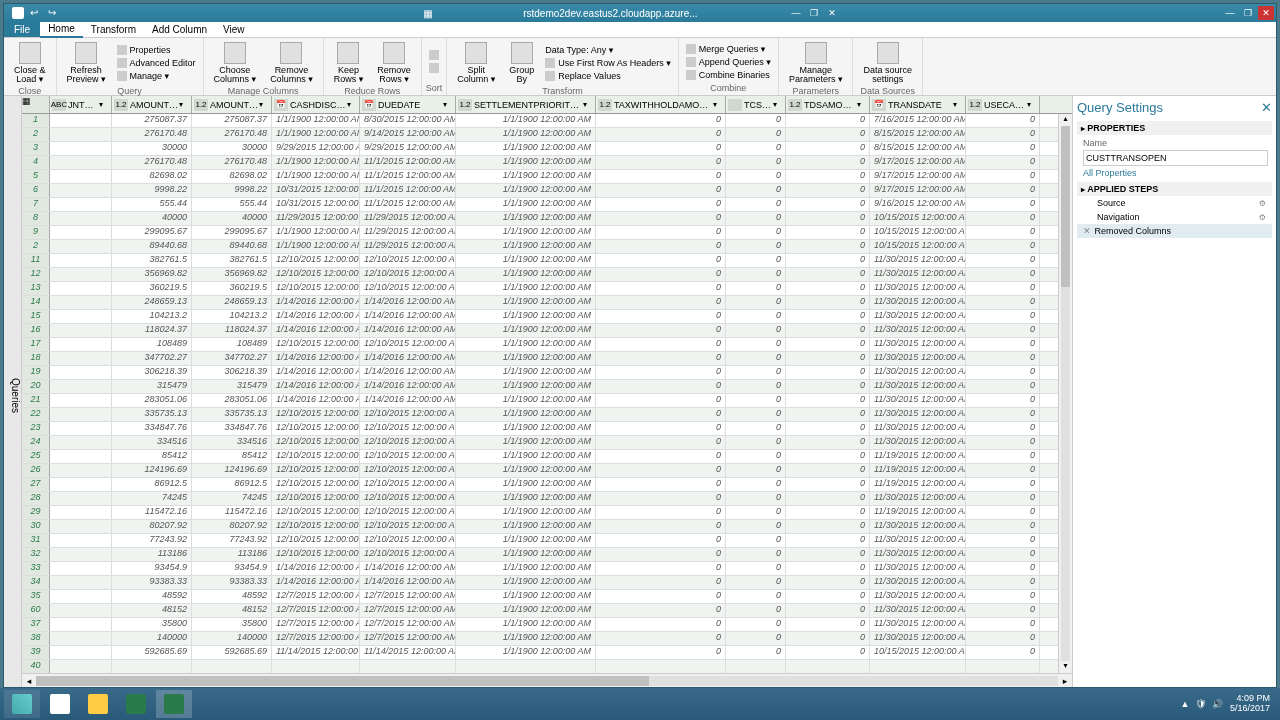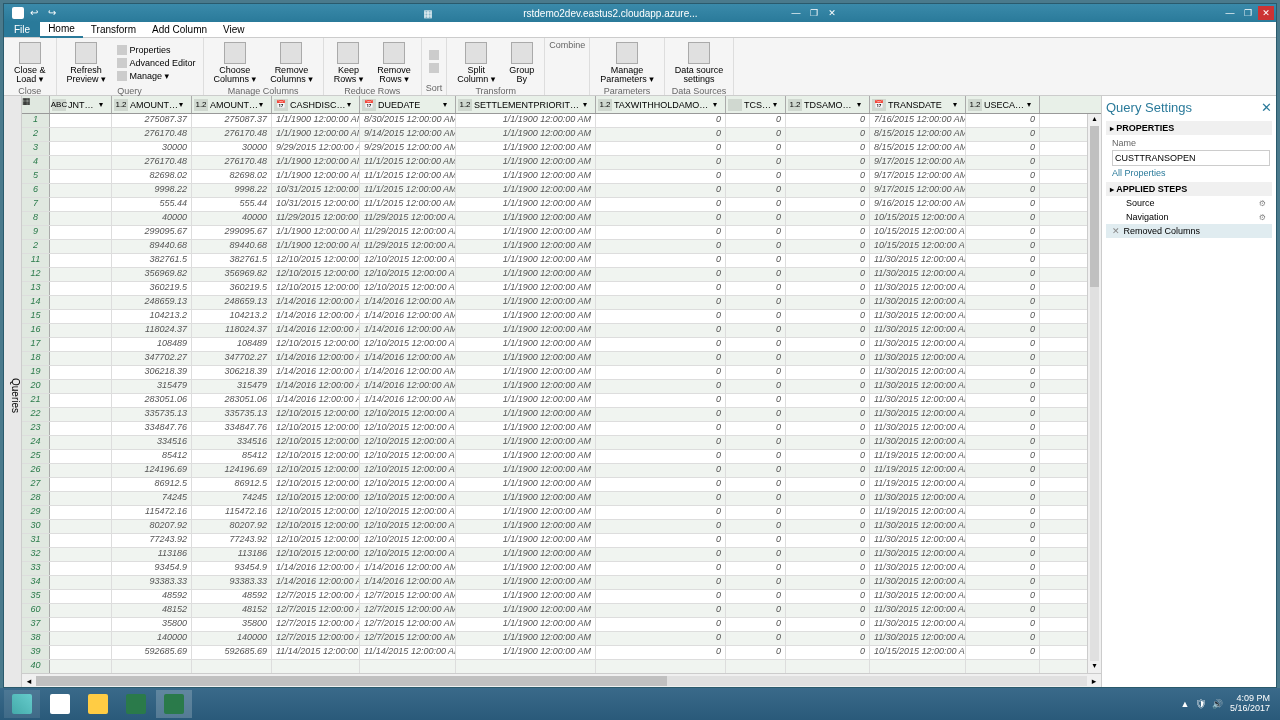--- a/index.html
+++ b/index.html
@@ -40,21 +40,21 @@
 .grid-row .rn { width: 28px; background: #e0e8e0; border-right: 1px solid #aaa; text-align: center; font-style: italic; color: #2a7a4a; }
 .grid-row .cell { border-right: 1px solid #ddd; padding: 0 4px; text-align: right; font-style: italic; color: #555; overflow: hidden; white-space: nowrap; }
 .hscroll { height: 14px; display: flex; align-items: center; background: #f0f0f0; border-top: 1px solid #ccc; }
 .hscroll .arr { width: 14px; text-align: center; font-size: 9px; cursor: pointer; }
 .hscroll .track { flex: 1; height: 10px; background: #e0e0e0; position: relative; }
 .hscroll .thumb { position: absolute; left: 0; width: 60%; height: 100%; background: #c0c0c0; }
 .vscroll { position: absolute; right: 0; top: 18px; bottom: 14px; width: 14px; background: #f0f0f0; border-left: 1px solid #ccc; }
 .vscroll .varr { height: 12px; text-align: center; font-size: 8px; cursor: pointer; }
 .vscroll .vtrack { position: absolute; top: 12px; bottom: 12px; left: 2px; right: 2px; background: #e0e0e0; }
 .vscroll .vthumb { position: absolute; top: 0; width: 100%; height: 30%; background: #c0c0c0; }
-.settings-panel { width: 175px; background: #fff; border-left: 1px solid #ccc; font-size: 10px; padding: 4px; }
+.settings-panel { width: 204px; background: #fff; border-left: 1px solid #ccc; font-size: 10px; padding: 4px; }
 .settings-panel h3 { font-size: 13px; color: #2a7a9a; font-weight: normal; margin-bottom: 6px; display: flex; justify-content: space-between; }
 .settings-panel .sec-hdr { background: #f0f0f0; padding: 2px 4px; font-size: 9px; font-weight: bold; margin-top: 4px; }
 .settings-panel .sec-hdr::before { content: "▸ "; font-size: 8px; }
 .settings-panel .prop-label { font-size: 9px; color: #666; margin-top: 3px; padding-left: 6px; }
 .settings-panel input { width: 95%; font-size: 9px; padding: 2px; margin: 2px 0 2px 6px; border: 1px solid #ccc; }
 .settings-panel .link { color: #2a7a9a; font-size: 9px; padding-left: 6px; cursor: pointer; }
 .settings-panel .step { padding: 2px 6px; font-size: 9px; cursor: pointer; display: flex; align-items: center; }
 .settings-panel .step.sel { background: #e0ecf0; }
 .settings-panel .step .gear { margin-left: auto; font-size: 8px; color: #888; }
 .settings-panel .step .x { margin-right: 4px; color: #888; }
@@ -182,24 +182,53 @@
         <div class="big-btn">
             <div class="ico"></div>
             <div style="white-space:pre-line;text-align:center;line-height:1">Split
 Column ▾</div>
           </div>
         <div class="big-btn">
             <div class="ico"></div>
             <div style="white-space:pre-line;text-align:center;line-height:1">Group
 By</div>
           </div>
+        <div class="stack">
+          <div class="stack-item">
+              <span>Data Type: Any ▾</span>
+            </div>
+          <div class="stack-item">
+              <span class="mini-ico"></span>
+              <span>Use First Row As Headers ▾</span>
+            </div>
+          <div class="stack-item">
+              <span class="mini-ico"></span>
+              <span>Replace Values</span>
+            </div>
+        </div>
       </div>
       <div class="g-label">Transform</div>
     </div>
     <div class="ribbon-group">
+      <div class="g-body">
+          <div class="stack">
+        <div class="stack-item">
+              <span class="mini-ico"></span>
+              <span>Merge Queries ▾</span>
+            </div>
+        <div class="stack-item">
+              <span class="mini-ico"></span>
+              <span>Append Queries ▾</span>
+            </div>
+        <div class="stack-item">
+              <span class="mini-ico"></span>
+              <span>Combine Binaries</span>
+            </div>
+      </div>
+        </div>
       <div class="g-label">Combine</div>
     </div>
     <div class="ribbon-group">
       <div class="g-body">
           <div class="big-btn">
             <div class="ico"></div>
             <div style="white-space:pre-line;text-align:center;line-height:1">Manage
 Parameters ▾</div>
           </div>
         </div>

